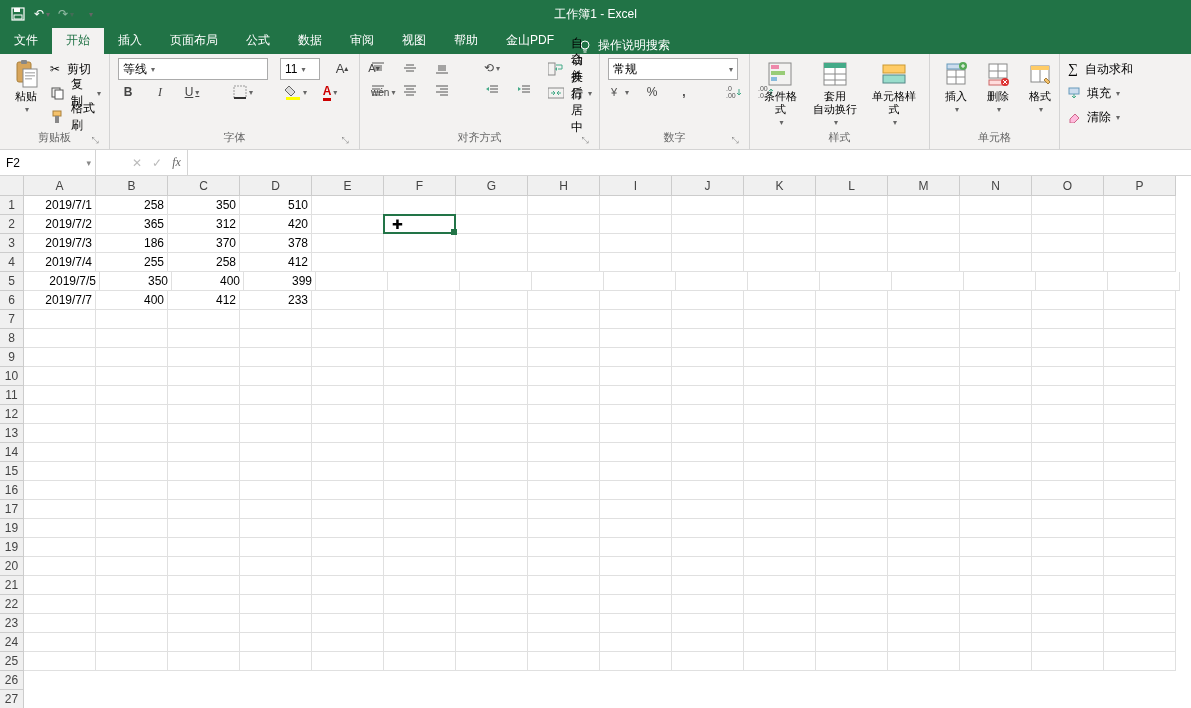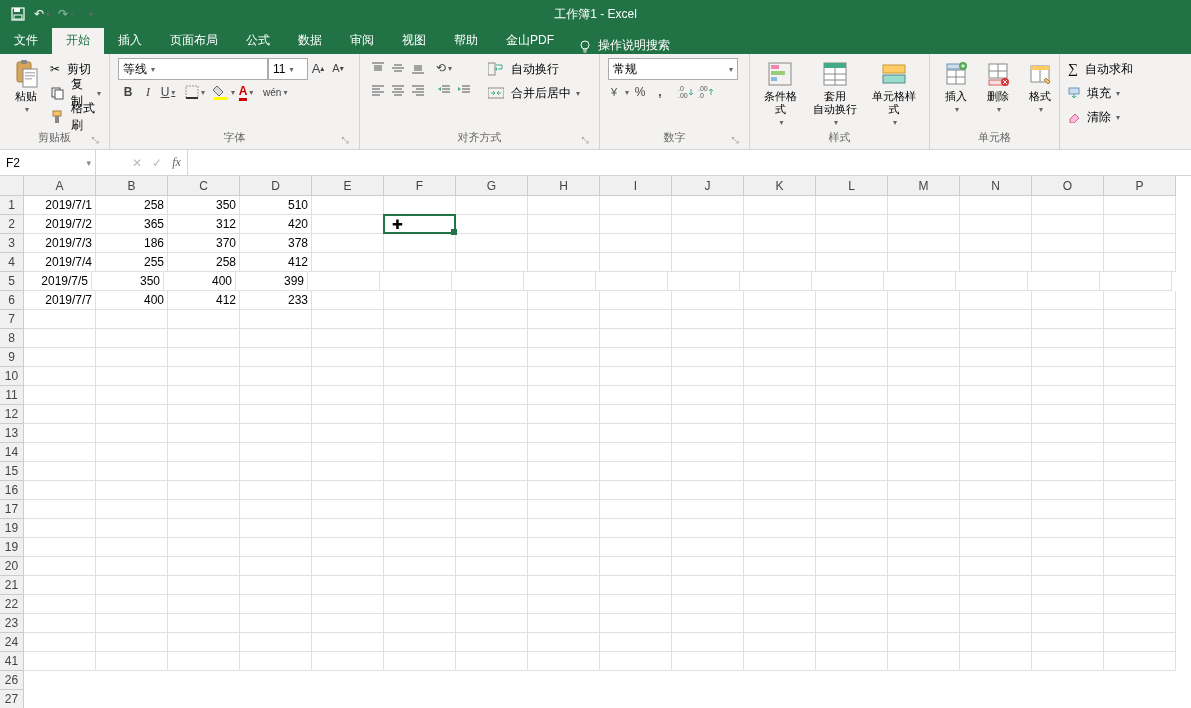--- a/index.html
+++ b/index.html
@@ -25,21 +25,21 @@
 .group-label { font-size:11px; color:#666; text-align:center; position:relative; padding-bottom:2px;}
 .group-label .dlg { position:absolute; right:0; bottom:0; width:12px; height:12px; font-size:9px; color:#888;}
 .big-btn { display:flex; flex-direction:column; align-items:center; justify-content:flex-end; padding:2px 4px; cursor:pointer; gap:2px;}
 .big-btn .ico { width:28px; height:28px; display:flex; align-items:center; justify-content:center; }
 .big-btn .lbl { font-size:11px; text-align:center; line-height:13px;}
 .small-row { display:flex; align-items:center; gap:3px; height:22px; }
 .small-btn { min-width:20px; height:20px; display:flex; align-items:center; justify-content:center; cursor:pointer; font-size:12px; color:#444; border:1px solid transparent; }
 .combo { height:22px; border:1px solid #ababab; background:#fff; display:flex; align-items:center; padding:0 4px; font-size:12px; }
 .combo .arrow { margin-left:4px; font-size:8px; color:#666;}
 .stack { display:flex; flex-direction:column; gap:2px;}
-.hstack { display:flex; gap:0;text-align:center;}
+.hstack { display:flex; gap:12px;text-align:center;}
 
 
 .namebox-row { height:26px; border-bottom:1px solid #d4d4d4; display:flex; align-items:stretch; background:#fff;}
 .namebox { width:96px; border-right:1px solid #d4d4d4; display:flex; align-items:center; padding-left:6px; font-size:12px;}
 .namebox .dd{ margin-left:auto; padding-right:4px; color:#888; font-size:9px;}
 .fx-controls { display:flex; align-items:center; border-right:1px solid #d4d4d4; padding:0 6px; gap:10px; color:#bbb;}
 .fx-controls .fx { font-style:italic; font-family:"Times New Roman",serif; color:#666;}
 .formula-input { flex:1; padding-left:6px; display:flex; align-items:center;}
 
 
@@ -510,21 +510,21 @@
       <div class="row-h">15</div>
       <div class="row-h">16</div>
       <div class="row-h">17</div>
       <div class="row-h">19</div>
       <div class="row-h">19</div>
       <div class="row-h">20</div>
       <div class="row-h">21</div>
       <div class="row-h">22</div>
       <div class="row-h">23</div>
       <div class="row-h">24</div>
-      <div class="row-h">41</div>
+      <div class="row-h">25</div>
       <div class="row-h">26</div>
       <div class="row-h">27</div>
     </div>
   <div class="cells" id="cells">
       <div class="cell-row">
         <div class="cell r" style="width: 72px;">2019/7/1</div>
         <div class="cell r" style="width: 72px;">258</div>
         <div class="cell r" style="width: 72px;">350</div>
         <div class="cell r" style="width: 72px;">510</div>
         <div class="cell" style="width: 72px;"></div>
@@ -588,21 +588,21 @@
         <div class="cell" style="width: 72px;"></div>
         <div class="cell" style="width: 72px;"></div>
         <div class="cell" style="width: 72px;"></div>
         <div class="cell" style="width: 72px;"></div>
         <div class="cell" style="width: 72px;"></div>
         <div class="cell" style="width: 72px;"></div>
         <div class="cell" style="width: 72px;"></div>
         <div class="cell" style="width: 72px;"></div>
       </div>
       <div class="cell-row">
-        <div class="cell r" style="width: 68px;">2019/7/5</div>
+        <div class="cell r" style="width: 76px;">2019/7/5</div>
         <div class="cell r" style="width: 72px;">350</div>
         <div class="cell r" style="width: 72px;">400</div>
         <div class="cell r" style="width: 72px;">399</div>
         <div class="cell" style="width: 72px;"></div>
         <div class="cell" style="width: 72px;"></div>
         <div class="cell" style="width: 72px;"></div>
         <div class="cell" style="width: 72px;"></div>
         <div class="cell" style="width: 72px;"></div>
         <div class="cell" style="width: 72px;"></div>
         <div class="cell" style="width: 72px;"></div>

